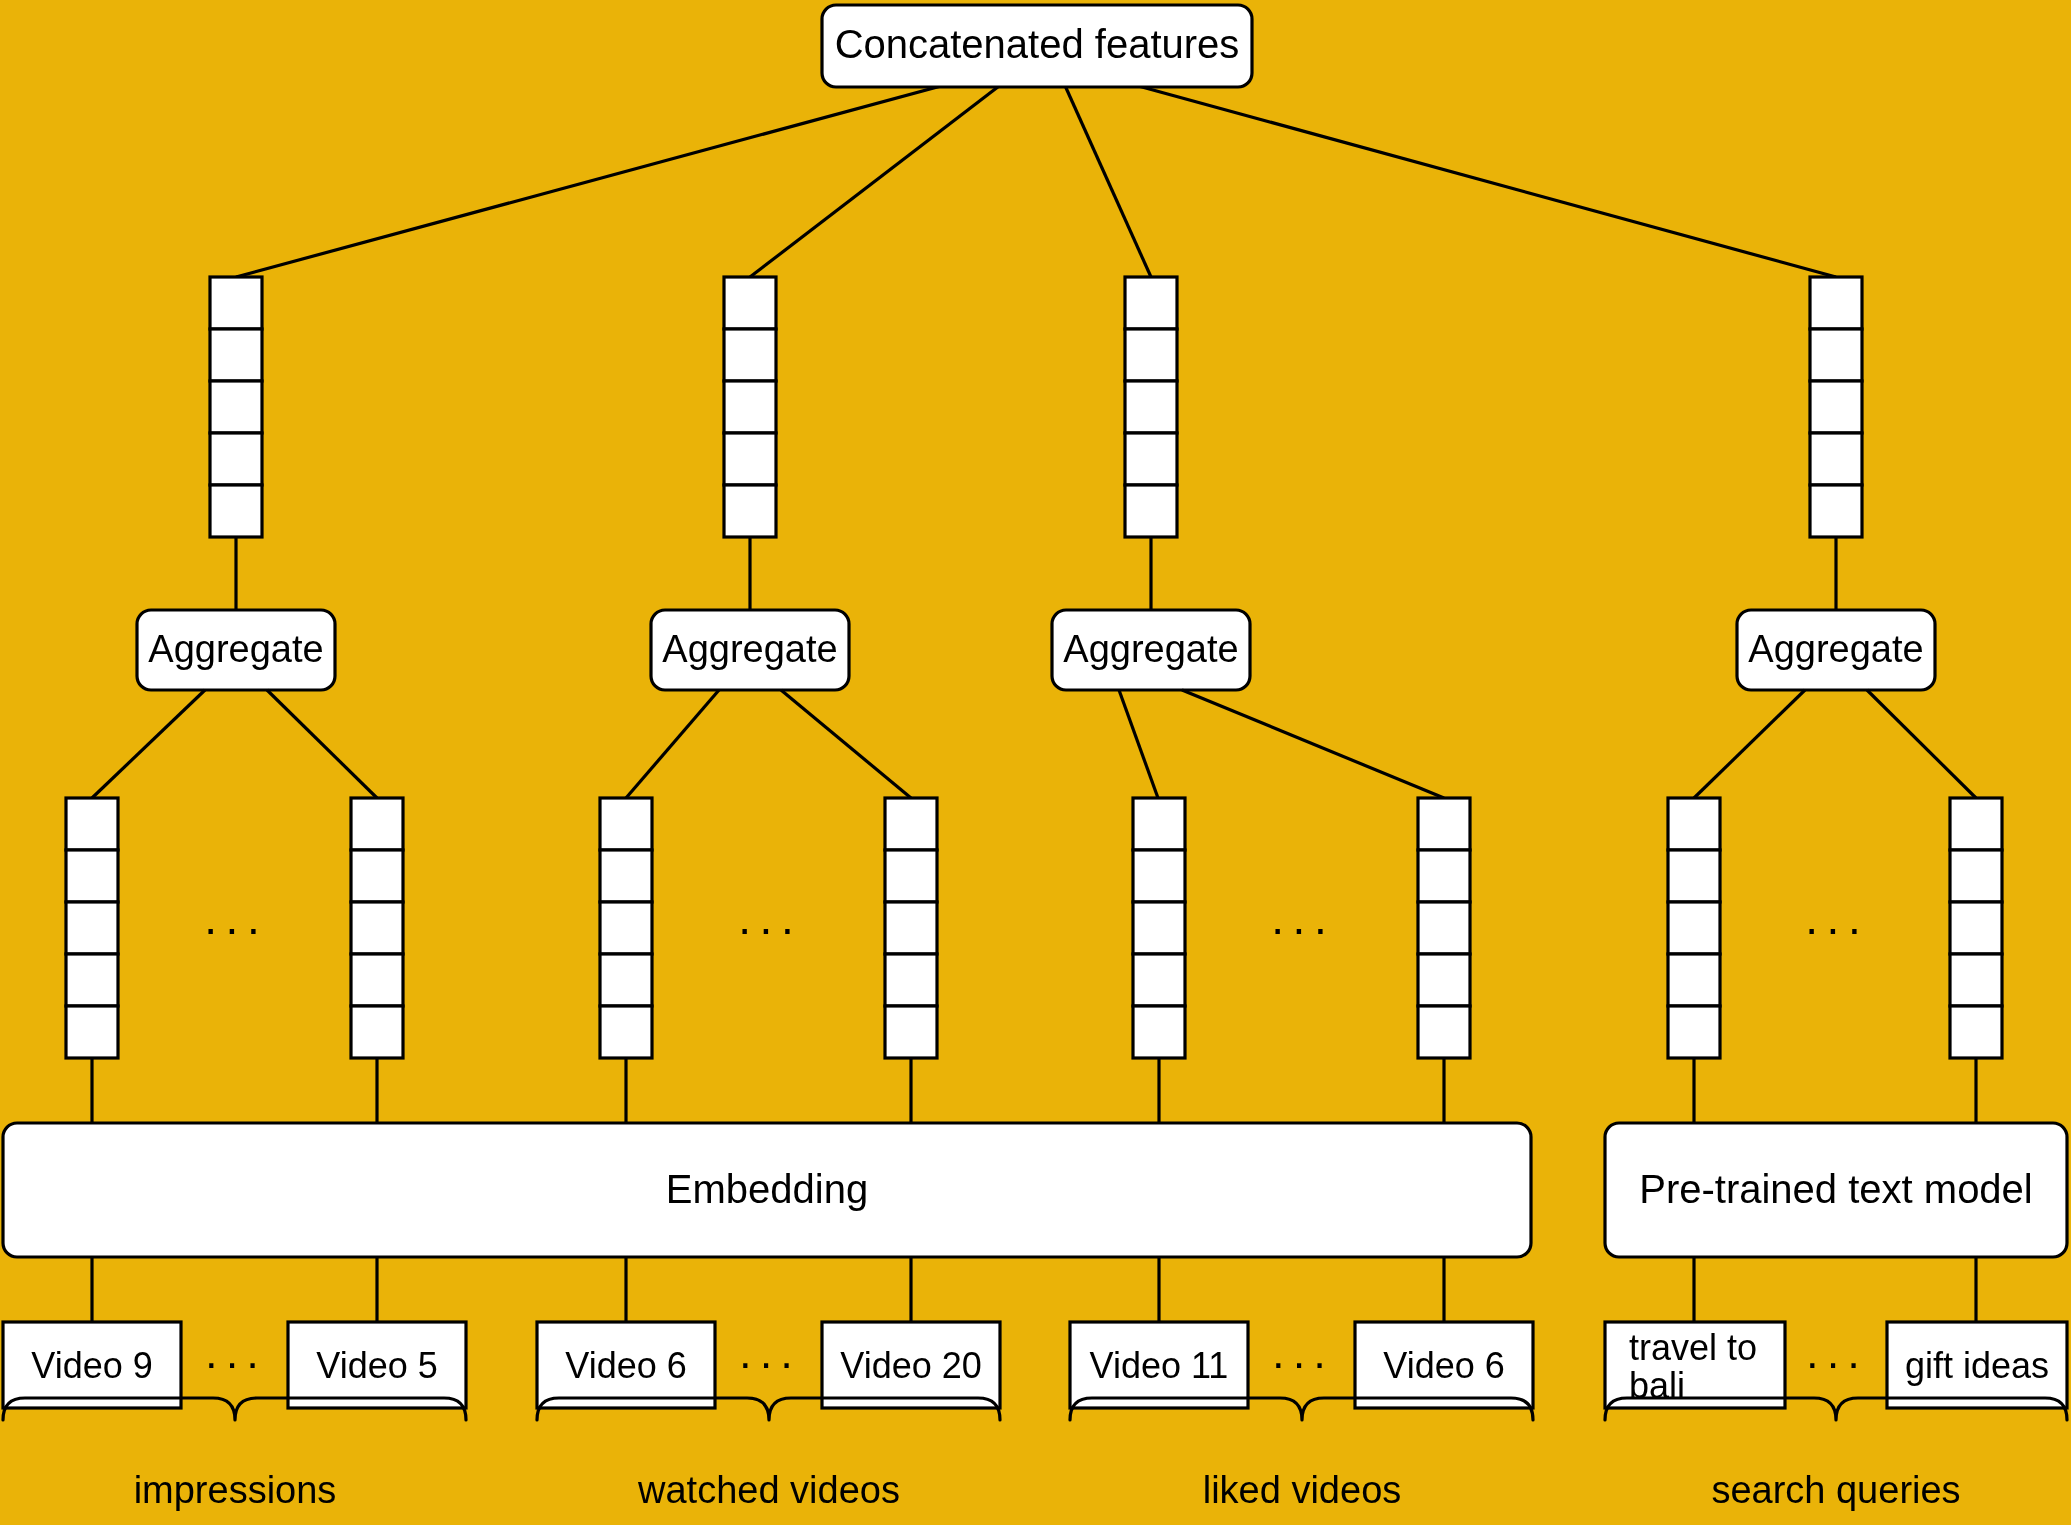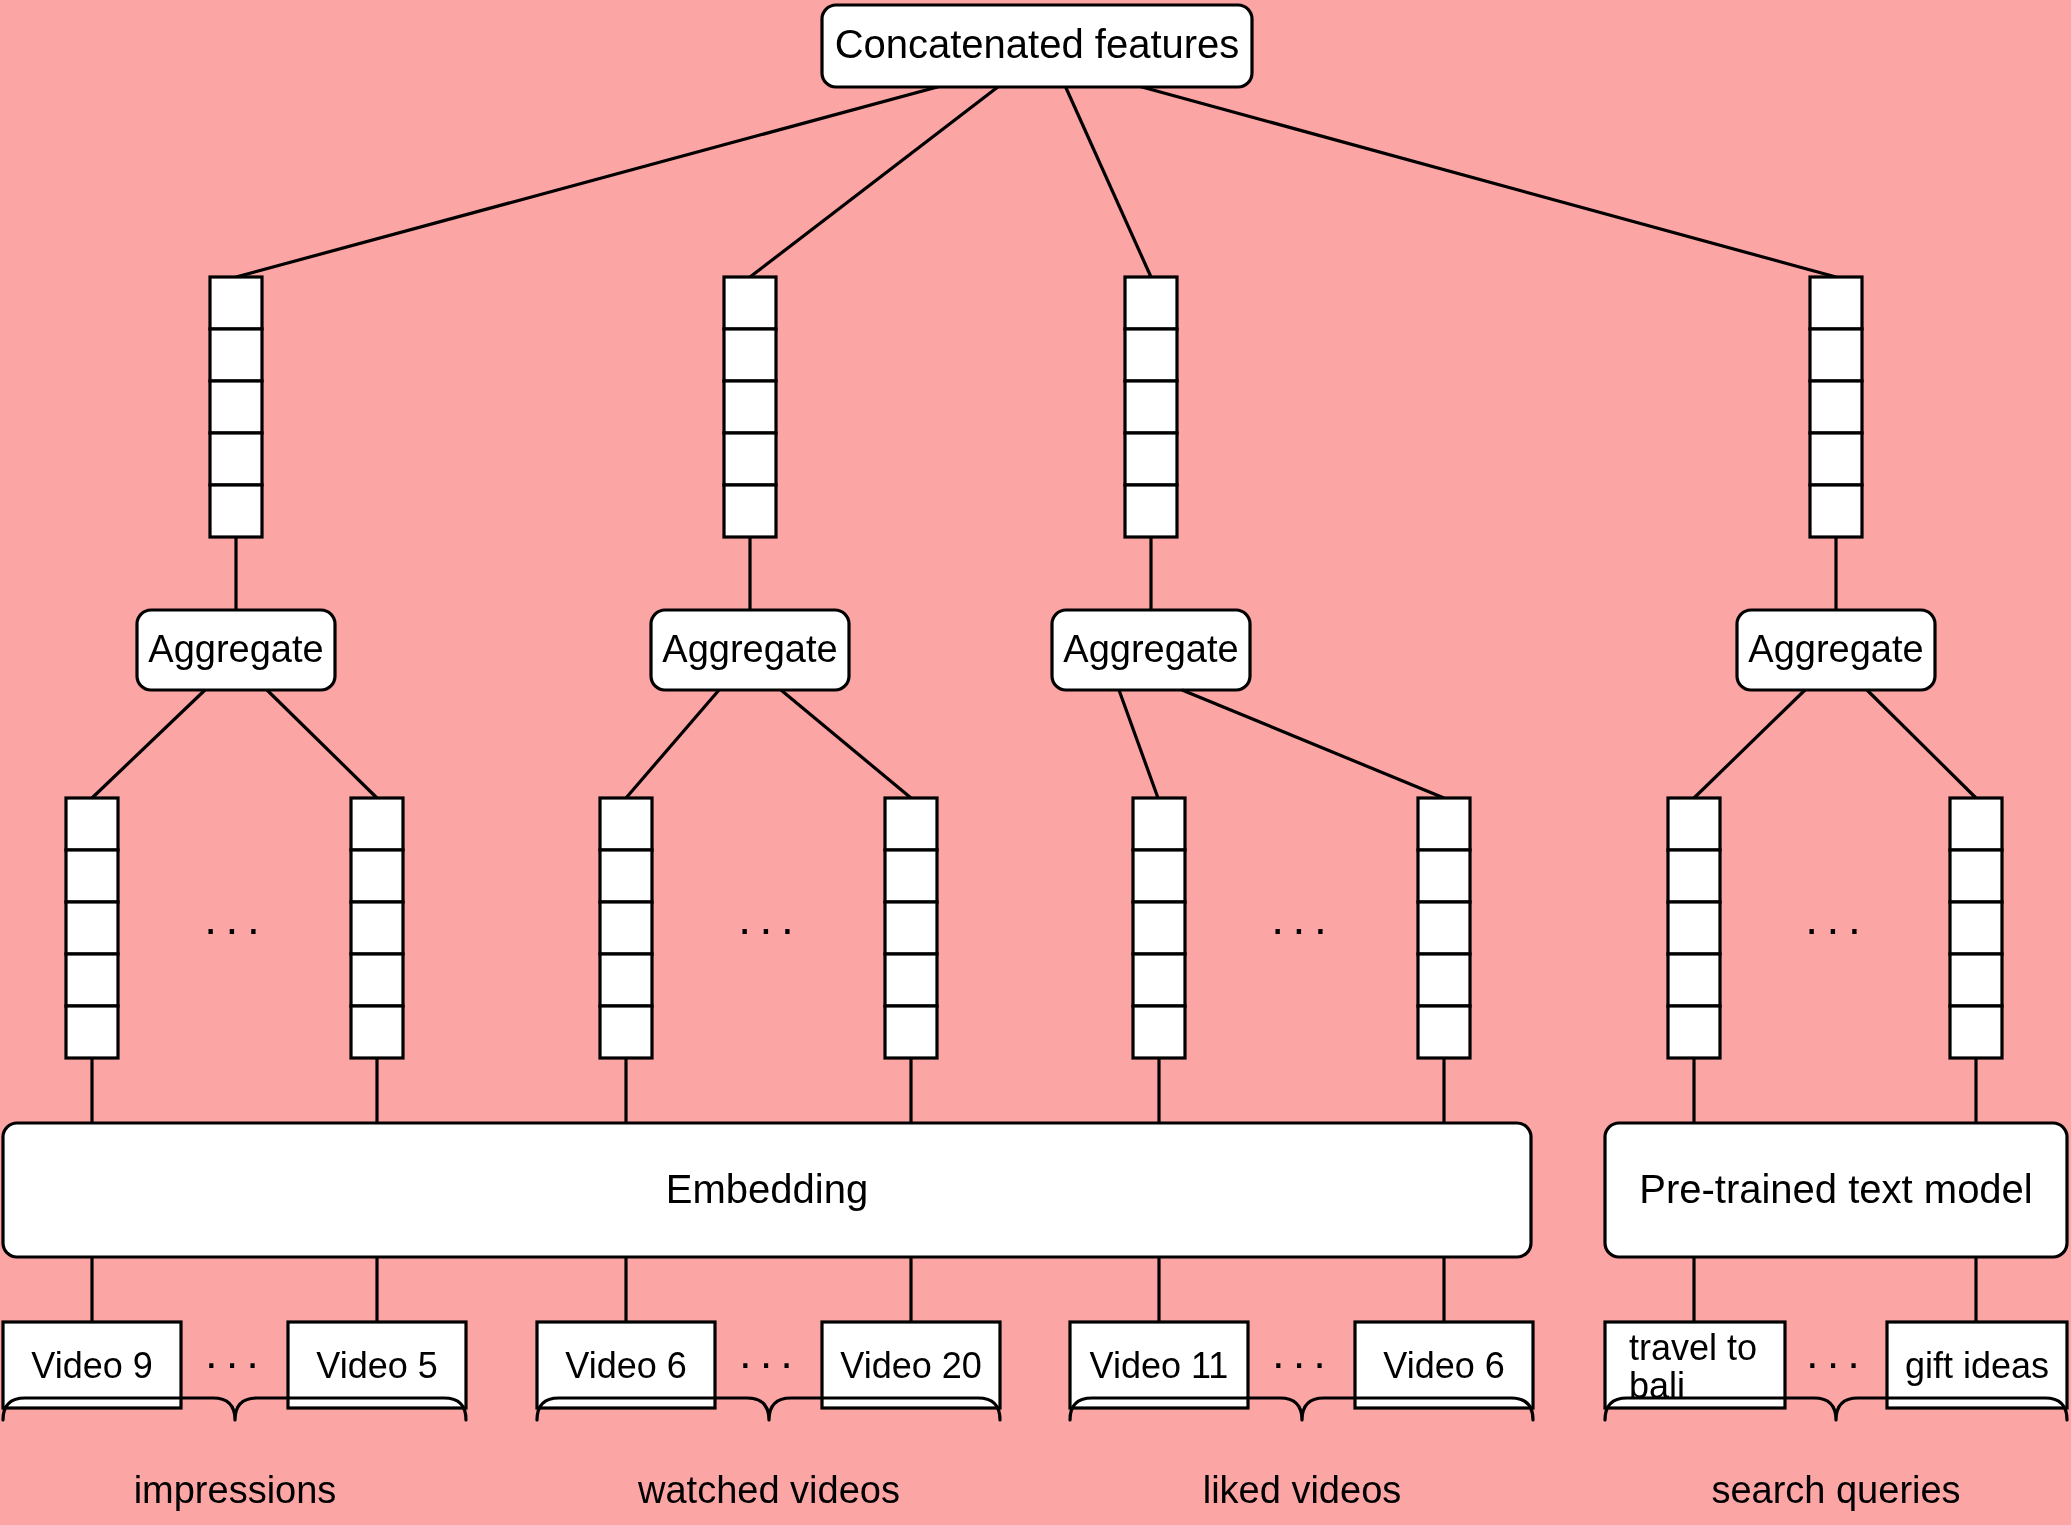--- a/index.html
+++ b/index.html
@@ -4,21 +4,21 @@
 <style>
   html, body {
     margin: 0;
     padding: 0;
     background: #ffffff;
   }
   #canvas {
     position: relative;
     width: 2071px;
     height: 1525px;
-    background: #fca5a5;
+    background: #eab308;
     font-family: "Liberation Sans", sans-serif;
     overflow: hidden;
   }
   svg.layer {
     position: absolute;
     top: 0;
     left: 0;
     width: 2071px;
     height: 1525px;
     pointer-events: none;

